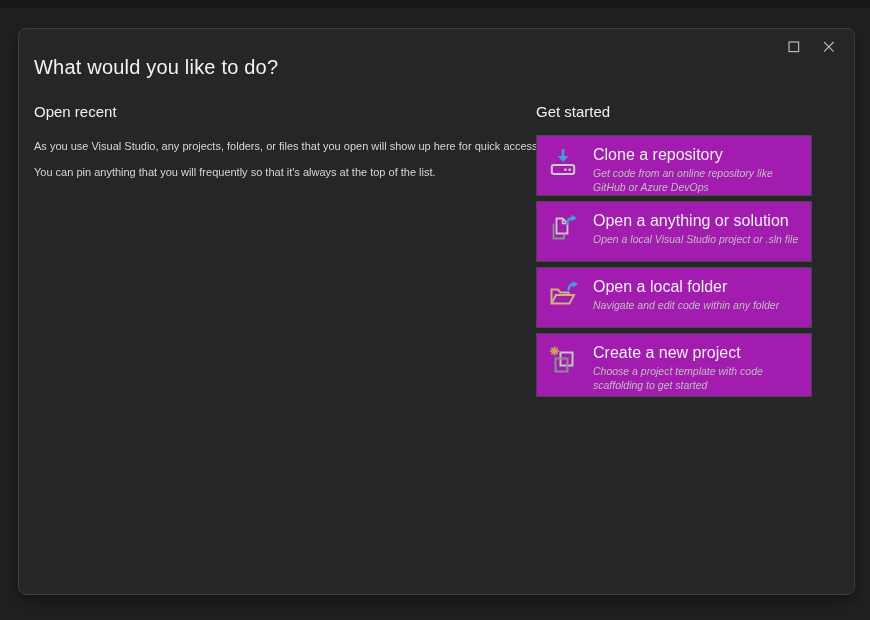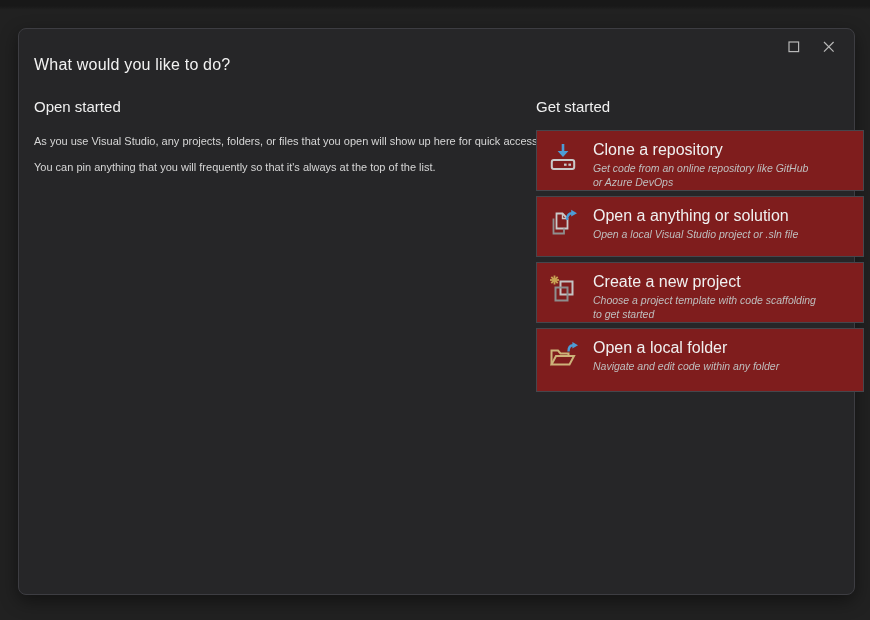--- a/index.html
+++ b/index.html
@@ -26,21 +26,21 @@
     position: absolute; top: 6px; right: 12px;
     display: flex; gap: 9px;
   }
   .win-btn {
     width: 26px; height: 26px;
     display: flex; align-items: center; justify-content: center;
     cursor: default;
   }
   .dialog-title {
     margin: 27px 0 13px 15px;
-    font-size: 16px; font-weight: 400;
+    font-size: 20px; font-weight: 400;
     color: #f2f2f2;
     letter-spacing: 0.2px;
   }
   .columns {
     display: flex;
     margin-top: 24px;
   }
   .col-left {
     flex: 1 1 auto;
     min-width: 0;
@@ -64,23 +64,23 @@
     white-space: nowrap;
     margin-bottom: 14px;
   }
   .actions {
     margin-top: 15px;
     display: flex;
     flex-direction: column;
     gap: 5px;
   }
   .action-btn {
-    width: 328px;
+    width: 276px;
     height: 61px;
-    background: #7f1d1d;
+    background: #a21caf;
     border: 1px solid #46464c;
     display: flex;
     align-items: flex-start;
     padding: 7px 8px 0 10px;
     cursor: pointer;
     text-align: left;
   }
   .action-btn:last-child { height: 64px; }
   .action-icon {
     flex: 0 0 32px;
@@ -127,21 +127,21 @@
         </svg>
       </span>
     </div>
   </div>
 
   <h1 class="dialog-title">What would you like to do?</h1>
 
   <div class="columns">
 
     <div class="col-left">
-      <div class="section-heading">Open started</div>
+      <div class="section-heading">Open recent</div>
       <div class="recent-desc">
         <p>As you use Visual Studio, any projects, folders, or files that you open will show up here for quick access.</p>
         <p>You can pin anything that you will frequently so that it's always at the top of the list.</p>
       </div>
     </div>
 
     <div class="col-right">
       <div class="section-heading">Get started</div>
 
       <div class="actions">
@@ -168,20 +168,35 @@
               <path d="M9.5 6.5 H15.5 L20.5 11.5 V21.5 H9.5 Z" fill="none" stroke="#c9c9c9" stroke-width="1.8"></path>
               <path d="M15.5 6.5 V11.5 H20.5" fill="none" stroke="#c9c9c9" stroke-width="1.4"></path>
               <path d="M6.5 11.5 V26.5 H17 V21.5" fill="none" stroke="#8f8f8f" stroke-width="1.8"></path>
               <path d="M20 13 C20 8.2 22 6.2 25.2 6.2" fill="none" stroke="#4d9cd6" stroke-width="2.4"></path>
               <path d="M24.2 2.8 L30 6.2 L24.2 9.6 Z" fill="#4d9cd6"></path>
             </svg>
           </span>
           <span class="action-text">
             <span class="action-title">Open a anything or solution</span>
             <div class="action-desc">Open a local Visual Studio project or .sln file</div>
+          </span>
+        </button>
+
+        <button class="action-btn">
+          <span class="action-icon">
+            <svg width="32" height="34" viewBox="0 0 32 34">
+              <path d="M4.5 25.5 V11.5 H11 L13.5 14.5 H21.5 V17" fill="none" stroke="#cdb279" stroke-width="2"></path>
+              <path d="M4.5 25.5 L9 17 H27 L22.5 25.5 Z" fill="none" stroke="#cdb279" stroke-width="2"></path>
+              <path d="M21.5 12.5 C21.5 8 23.5 6.2 26.2 6.2" fill="none" stroke="#4d9cd6" stroke-width="2.4"></path>
+              <path d="M25.4 2.9 L31 6.2 L25.4 9.5 Z" fill="#4d9cd6"></path>
+            </svg>
+          </span>
+          <span class="action-text">
+            <span class="action-title">Open a local folder</span>
+            <div class="action-desc">Navigate and edit code within any folder</div>
           </span>
         </button>
 
         <button class="action-btn">
           <span class="action-icon">
             <svg width="32" height="34" viewBox="0 0 32 34">
               <rect x="13.5" y="8.5" width="12" height="13" fill="none" stroke="#c4c4c4" stroke-width="2"></rect>
               <rect x="8.5" y="14.5" width="12" height="13" fill="none" stroke="#8e8e8e" stroke-width="2"></rect>
               <g stroke="#c8a353" stroke-width="1.8">
                 <path d="M7.5 2.5 V11.5"></path>
@@ -190,32 +205,17 @@
                 <path d="M10.7 3.8 L4.3 10.2"></path>
               </g>
             </svg>
           </span>
           <span class="action-text">
             <span class="action-title">Create a new project</span>
             <div class="action-desc">Choose a project template with code scaffolding to get started</div>
           </span>
         </button>
 
-        <button class="action-btn">
-          <span class="action-icon">
-            <svg width="32" height="34" viewBox="0 0 32 34">
-              <path d="M4.5 25.5 V11.5 H11 L13.5 14.5 H21.5 V17" fill="none" stroke="#cdb279" stroke-width="2"></path>
-              <path d="M4.5 25.5 L9 17 H27 L22.5 25.5 Z" fill="none" stroke="#cdb279" stroke-width="2"></path>
-              <path d="M21.5 12.5 C21.5 8 23.5 6.2 26.2 6.2" fill="none" stroke="#4d9cd6" stroke-width="2.4"></path>
-              <path d="M25.4 2.9 L31 6.2 L25.4 9.5 Z" fill="#4d9cd6"></path>
-            </svg>
-          </span>
-          <span class="action-text">
-            <span class="action-title">Open a local folder</span>
-            <div class="action-desc">Navigate and edit code within any folder</div>
-          </span>
-        </button>
-
       </div>
     </div>
 
   </div>
 </div>
 
 </body></html>

